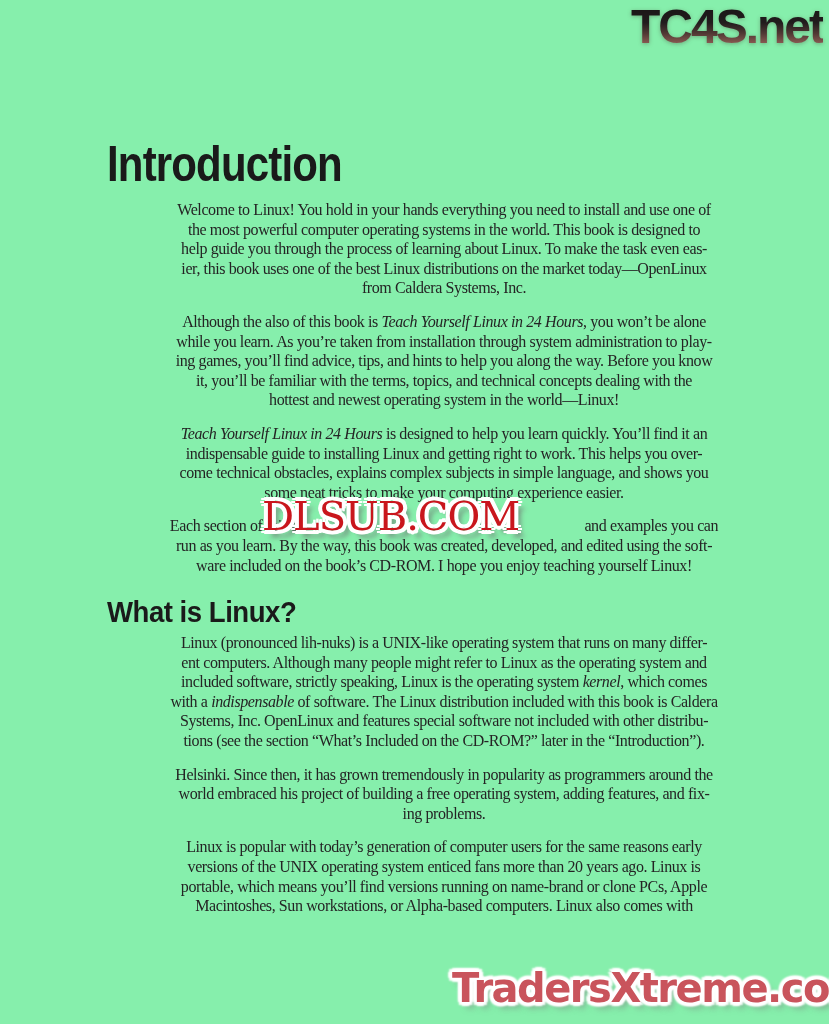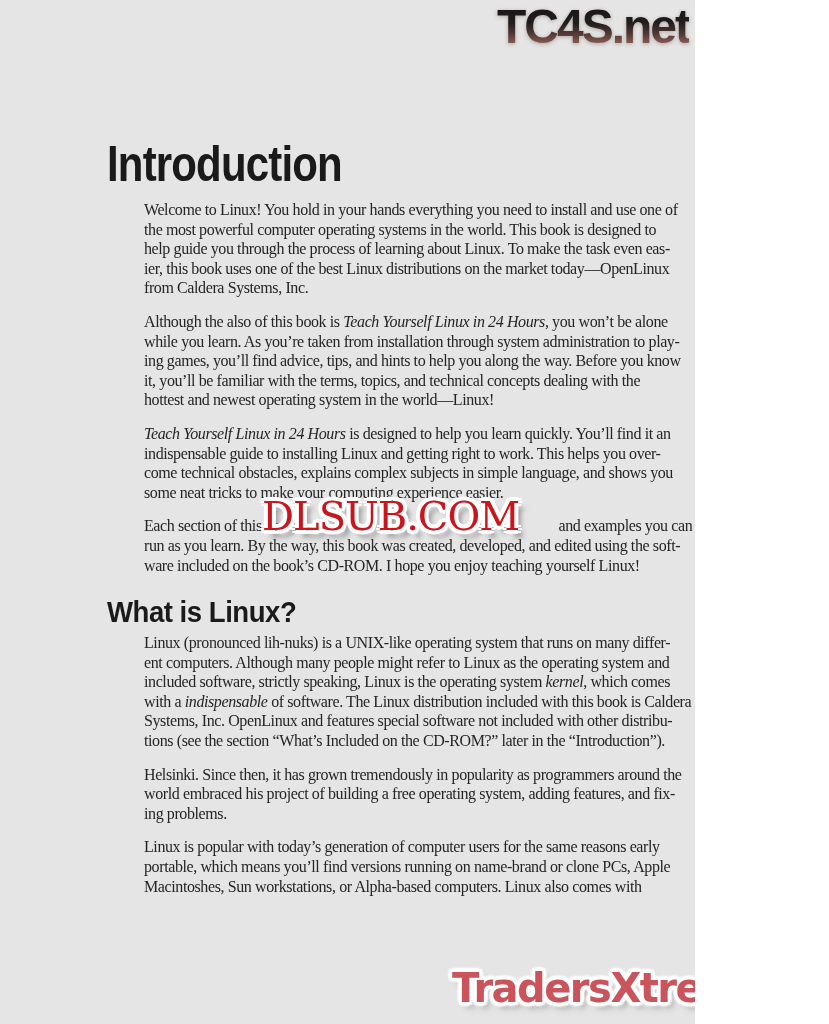--- a/index.html
+++ b/index.html
@@ -1,20 +1,20 @@
 <!DOCTYPE html>
 <html><head>
 <meta charset="utf-8">
 <style>
   html, body { margin: 0; padding: 0; background: #ffffff; }
   .page {
     position: relative;
-    width: 695px;
+    width: 829px;
     height: 1024px;
-    background: #e5e5e5;
+    background: #86efac;
     overflow: hidden;
     font-family: "Liberation Serif", serif;
   }
 
   
   .tc4s {
     position: absolute;
     top: 0px;
     right: 6px;
     font-family: "Liberation Sans", sans-serif;
@@ -54,21 +54,21 @@
     font-weight: bold;
     font-size: 29px;
     line-height: 34px;
     letter-spacing: -0.5px;
     color: #1a1a1a;
     margin: 20px 0 4px -37px;
     transform: scaleX(0.95);
     transform-origin: left center;
     white-space: pre;
   }
-  .para { margin: 0 0 14px 0; }
+  .para { margin: 0 0 14px 0; text-align: center; }
   .line {
     font-size: 16px;
     line-height: 19.6px;
     letter-spacing: -0.4px;
     white-space: pre;
   }
   .it { font-style: italic; }
   .gap { display: inline-block; width: 278px; height: 1px; }
 
   
@@ -159,20 +159,21 @@
           <div class="line"><span>Systems, Inc. OpenLinux and features special software not included with other distribu-</span></div>
           <div class="line"><span>tions (see the section “What’s Included on the CD-ROM?” later in the “Introduction”).</span></div>
         </div>
         <div class="para">
           <div class="line"><span>Helsinki. Since then, it has grown tremendously in popularity as programmers around the</span></div>
           <div class="line"><span>world embraced his project of building a free operating system, adding features, and fix-</span></div>
           <div class="line"><span>ing problems.</span></div>
         </div>
         <div class="para">
           <div class="line"><span>Linux is popular with today’s generation of computer users for the same reasons early</span></div>
+          <div class="line"><span>versions of the UNIX operating system enticed fans more than 20 years ago. Linux is</span></div>
           <div class="line"><span>portable, which means you’ll find versions running on name-brand or clone PCs, Apple</span></div>
           <div class="line"><span>Macintoshes, Sun workstations, or Alpha-based computers. Linux also comes with</span></div>
         </div>
       </div>
   </div>
 
   <div class="dlsub">DLSUB.COM</div>
 
   <div class="traders">TradersXtreme.com</div>
 

